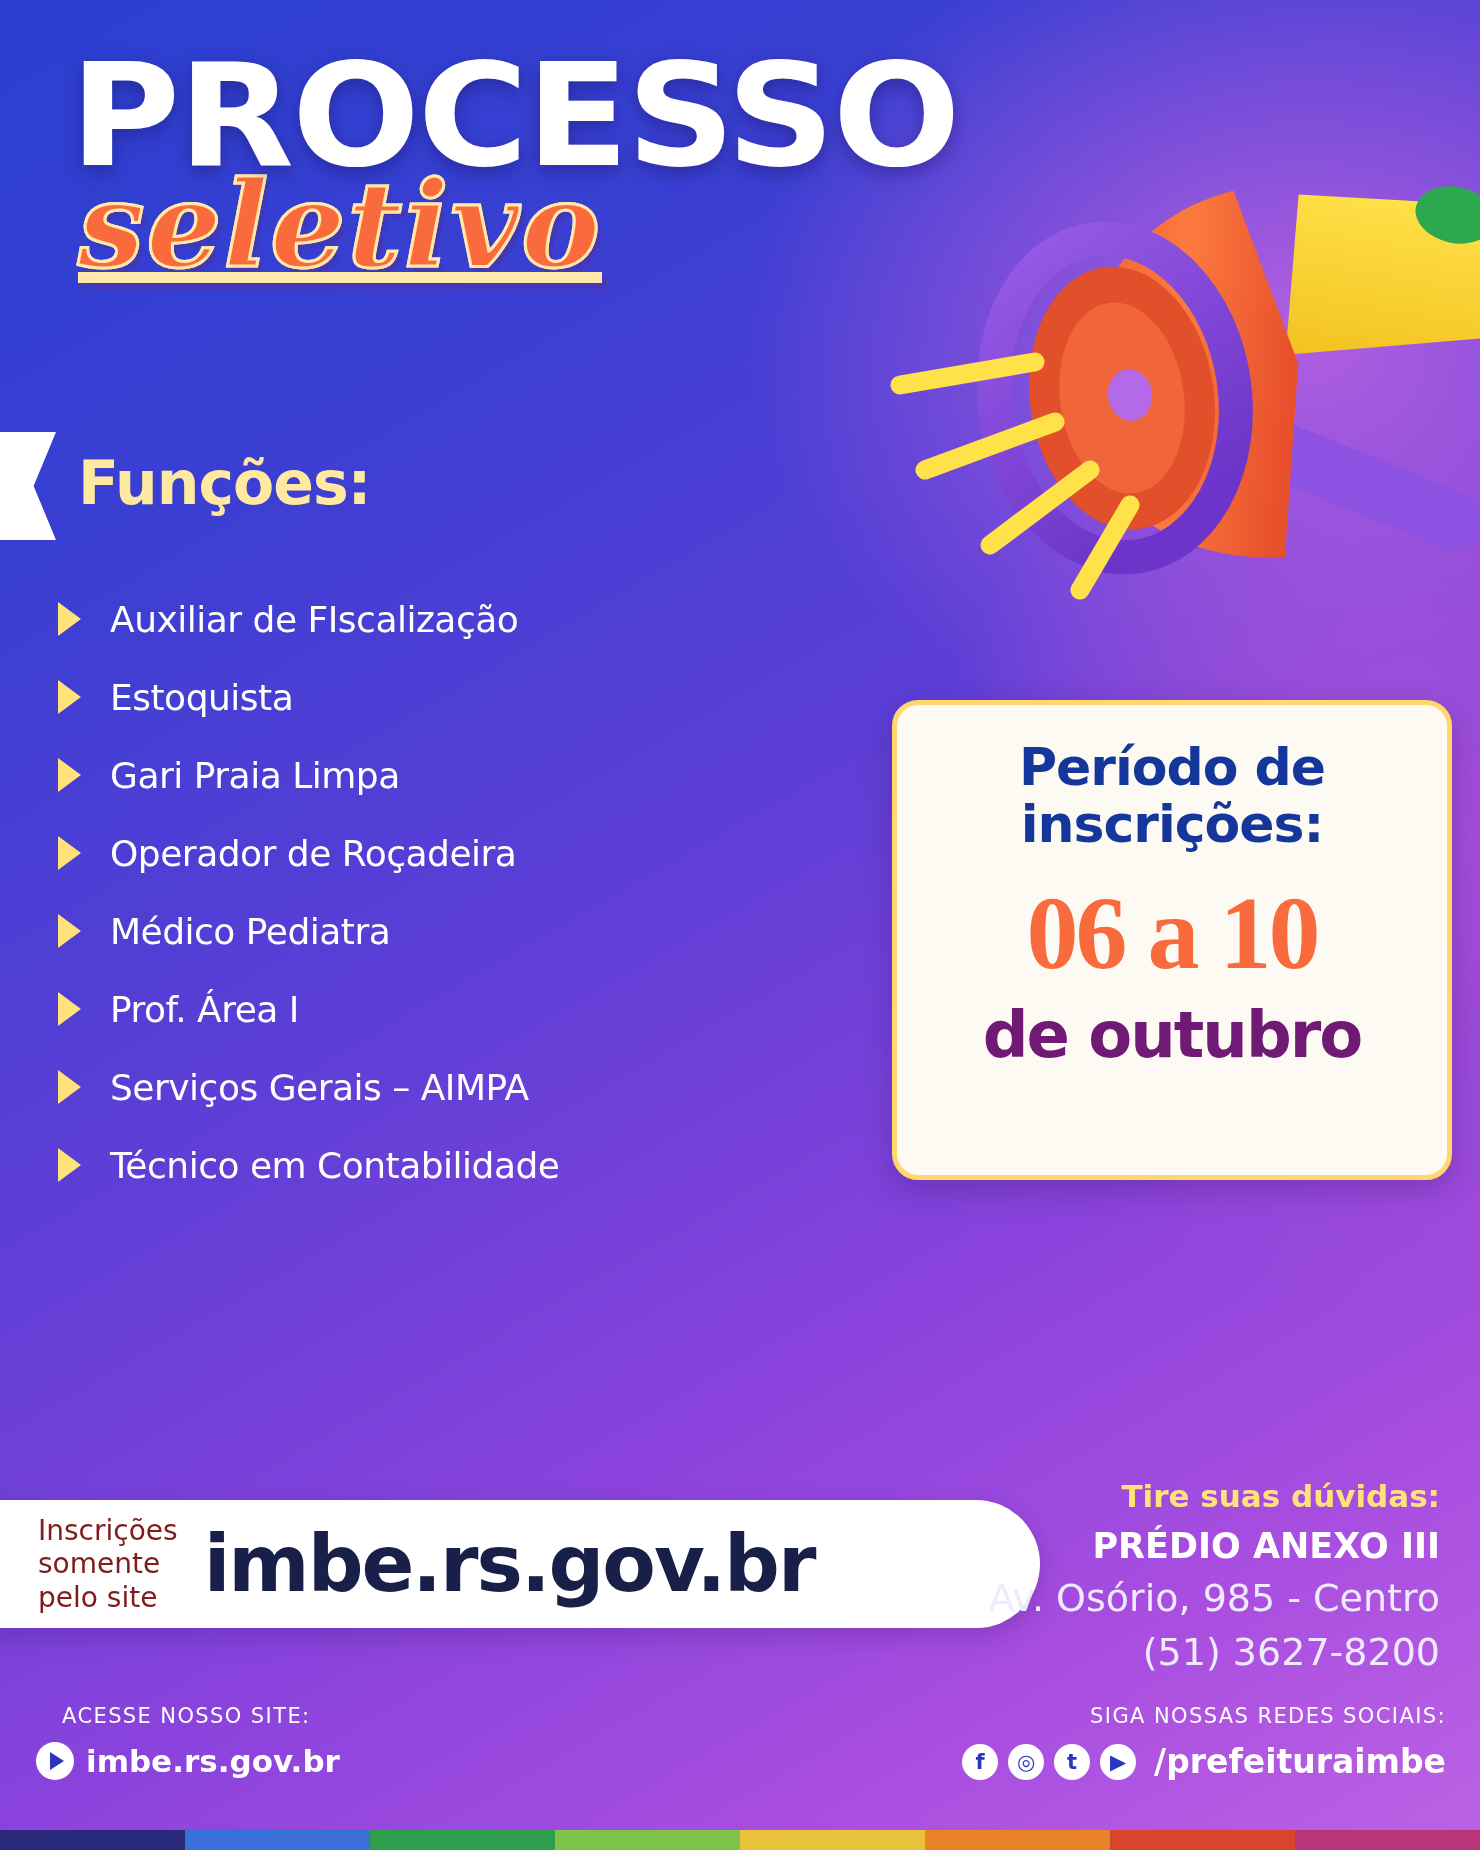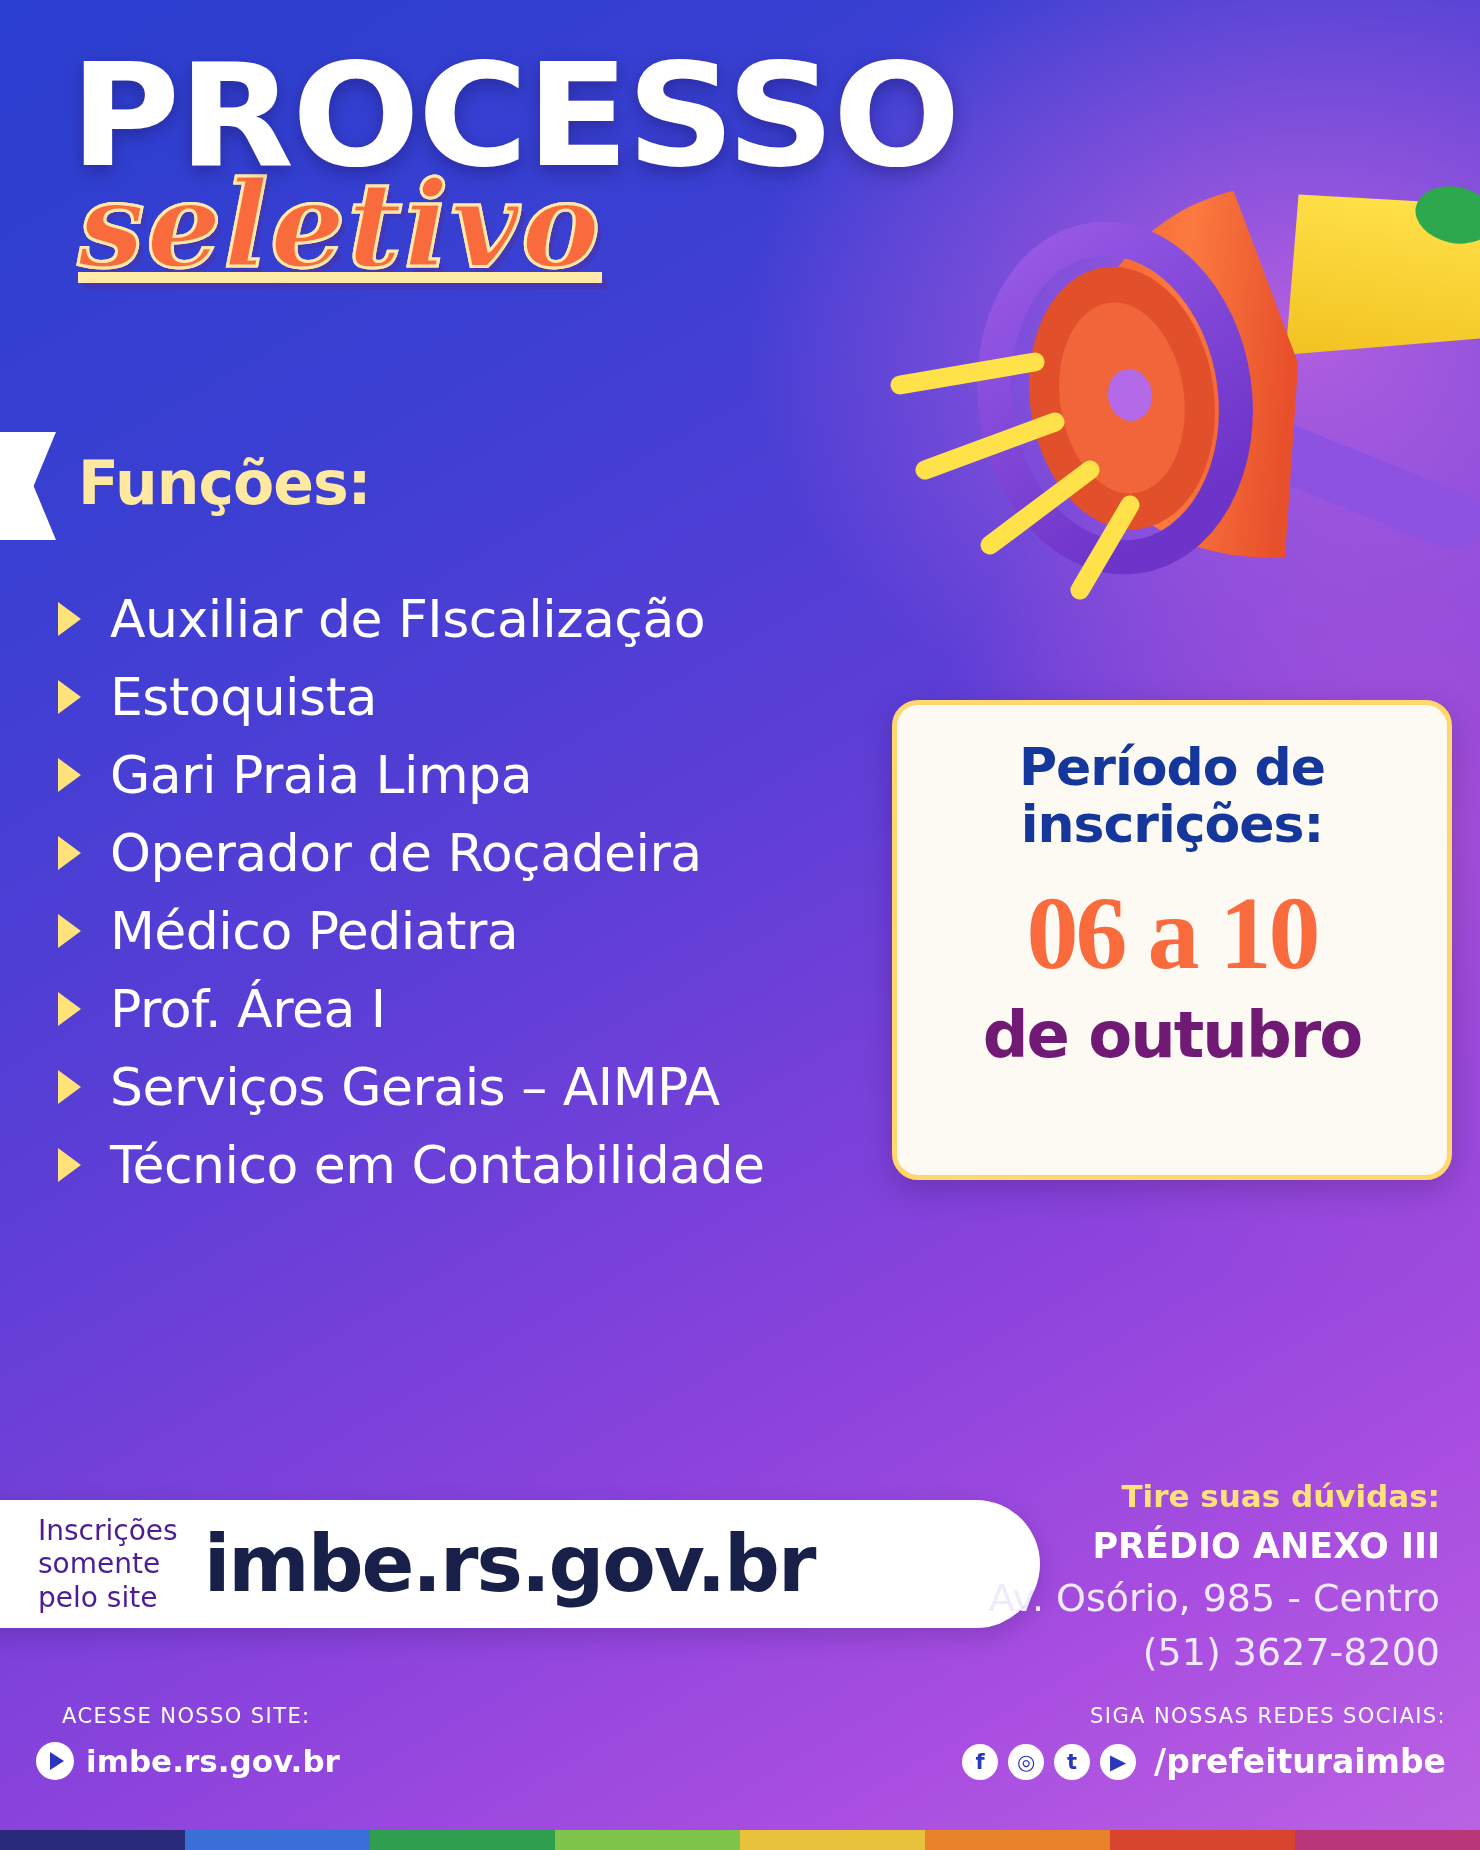--- a/index.html
+++ b/index.html
@@ -78,21 +78,21 @@
   .job-arrow::before {
     content: "";
     position: absolute; left: 10px; top: 6px;
     width: 0; height: 0;
     border-top: 17px solid transparent;
     border-bottom: 17px solid transparent;
     border-left: 23px solid #ffe27a;
   }
   .job-label {
     font-family: "DejaVu Sans", sans-serif;
-    font-size: 52px;
+    font-size: 36px;
     color: #ffffff;
     letter-spacing: -0.5px;
     white-space: nowrap;
   }
 
   
   .mega { position: absolute; right: -10px; top: 170px; width: 660px; height: 470px; }
 
   
   .period-card {
@@ -139,21 +139,21 @@
     background: #ffffff;
     border-radius: 0 64px 64px 0;
     display: flex; align-items: center;
     padding-left: 58px;
     box-shadow: 0 8px 24px rgba(30,10,70,.2);
   }
   .site-label {
     font-family: "DejaVu Sans", sans-serif;
     font-size: 28px;
     line-height: 1.18;
-    color: #4c1d95;
+    color: #7f1d1d;
     margin-right: 26px;
     white-space: pre-line;
   }
   .site-url {
     font-family: "DejaVu Sans", sans-serif;
     font-weight: bold;
     font-size: 78px;
     color: #18204a;
     letter-spacing: -2px;
   }

